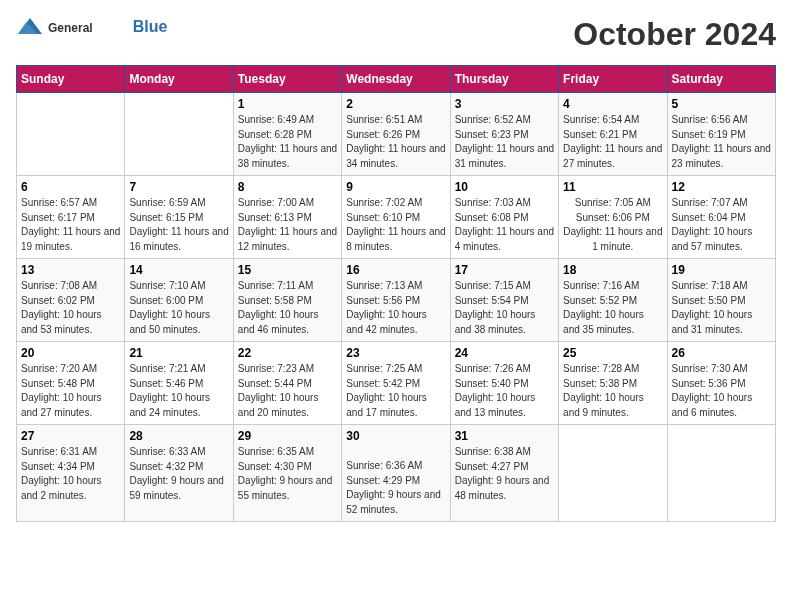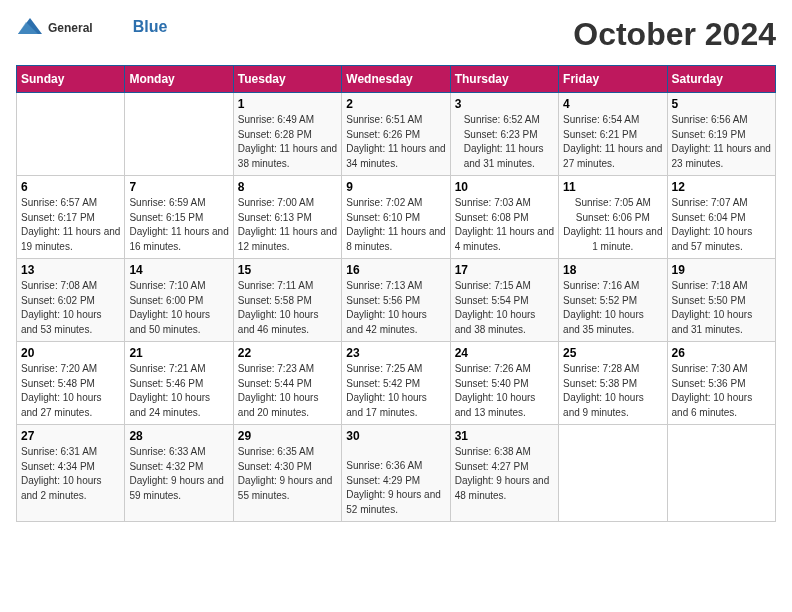--- a/index.html
+++ b/index.html
@@ -120,21 +120,21 @@
 Daylight: 11 hours and 38 minutes.</div>
         </td>
         <td>
           <span class="day-num">2</span>
           <div class="day-info" style="white-space: pre-line;">Sunrise: 6:51 AM
 Sunset: 6:26 PM
 Daylight: 11 hours and 34 minutes.</div>
         </td>
         <td>
           <span class="day-num">3</span>
-          <div class="day-info" style="white-space: pre-line; margin-left: 9px;">Sunrise: 6:52 AM
+          <div class="day-info" style="white-space: pre-line;">Sunrise: 6:52 AM
 Sunset: 6:23 PM
 Daylight: 11 hours and 31 minutes.</div>
         </td>
         <td>
           <span class="day-num">4</span>
           <div class="day-info" style="white-space: pre-line;">Sunrise: 6:54 AM
 Sunset: 6:21 PM
 Daylight: 11 hours and 27 minutes.</div>
         </td>
         <td>

